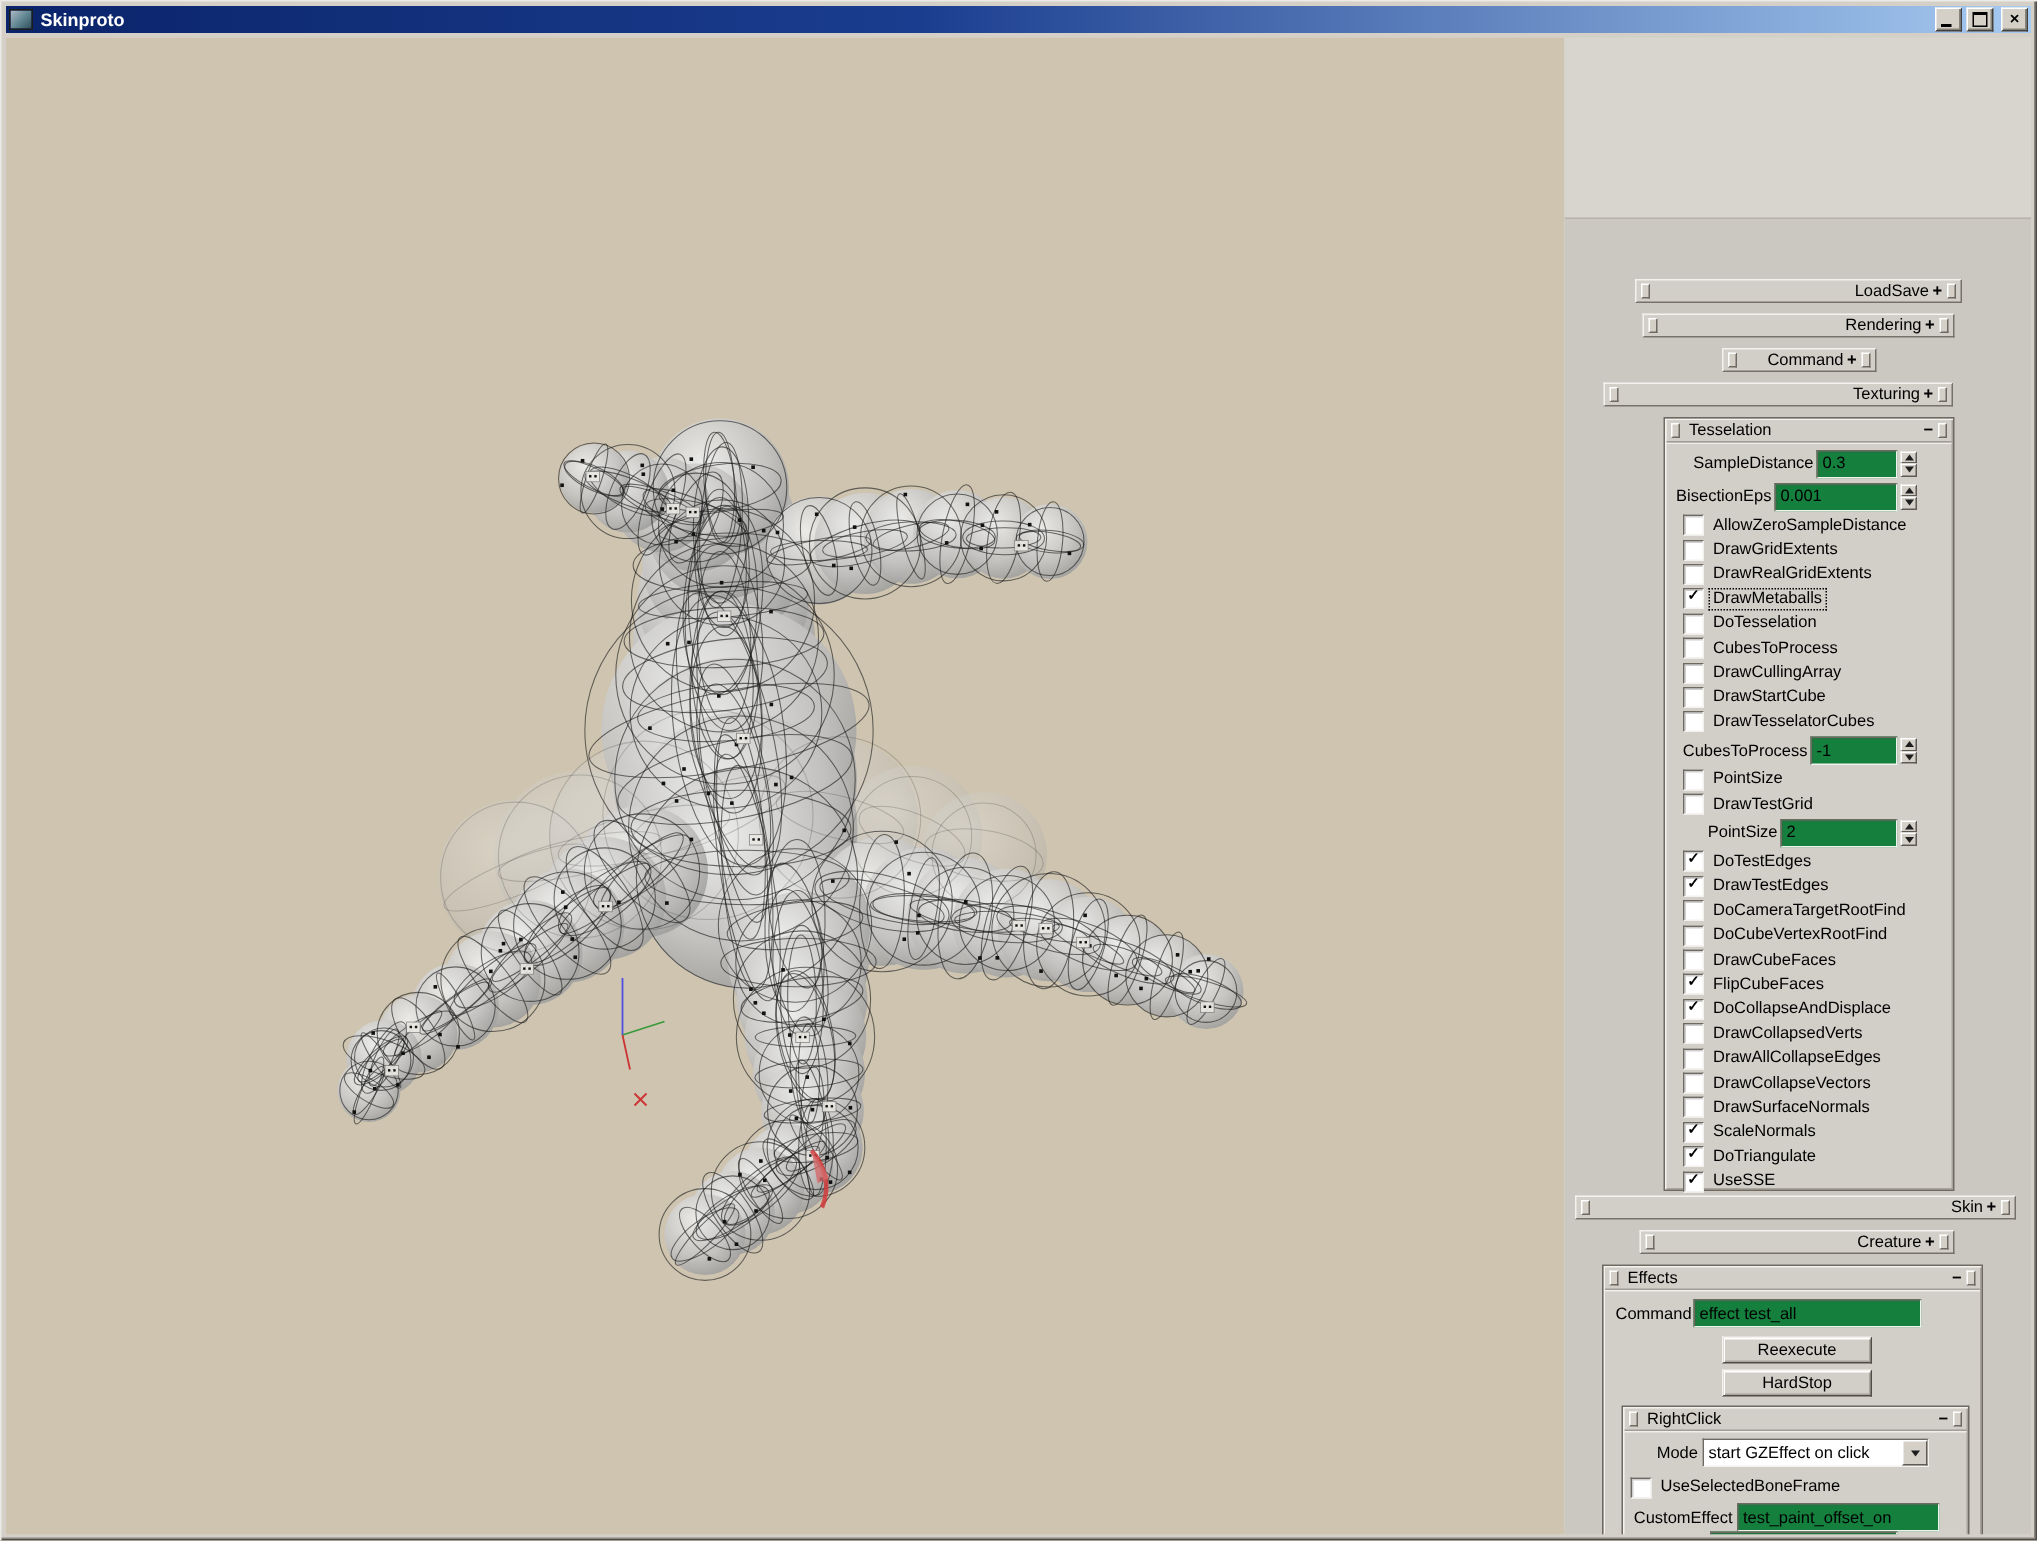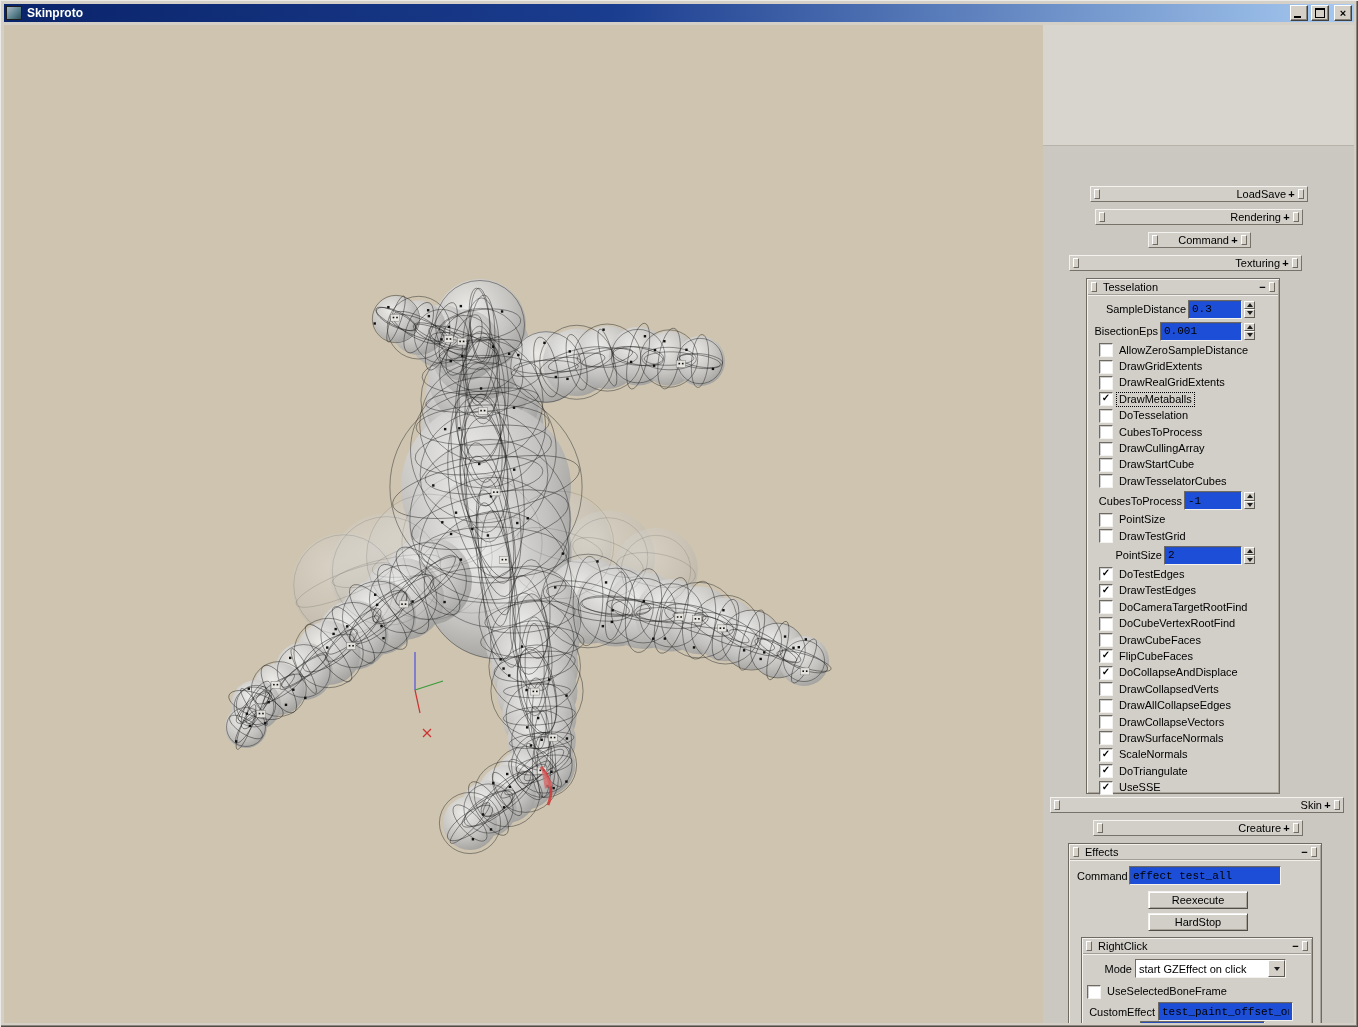--- a/index.html
+++ b/index.html
@@ -41,21 +41,21 @@
         border:1px solid;border-color:#ffffff #6e6a62 #6e6a62 #ffffff}
   .pm{width:11px;flex:none;text-align:center;font-weight:bold;font-size:11px;line-height:12px}
   .pbody{position:relative;padding-top:2px;height:calc(100% - 18px)}
   
   .trow{height:16.4px;display:flex;align-items:center;padding-left:12px;gap:3px}
   .nrow{height:22px;display:flex;align-items:center;justify-content:flex-end;padding-right:24px;gap:2px}
   .cb{width:12px;height:12px;flex:none;background:#fff;text-align:center;line-height:10px;font-size:10px;font-weight:bold;
       border:1px solid;border-color:#6e6a62 #f4f2ee #f4f2ee #6e6a62;box-shadow:inset 1px 1px 0 rgba(64,64,64,.25)}
   .cblabel{padding:0 2px;line-height:13px;border:1px dotted transparent;white-space:nowrap}
   .cblabel.focused{border-color:#000}
-  .tin{height:17px;background:#1d4ed8;padding:0 3px;font-family:Liberation Mono, monospace;font-size:11px;outline:none;
+  .tin{height:17px;background:#15803d;padding:0 3px;font-family:Liberation Sans, sans-serif;font-size:11px;outline:none;
        border:1px solid;border-color:#6e6a62 #f4f2ee #f4f2ee #6e6a62;box-shadow:inset 1px 1px 0 rgba(80,80,80,.25)}
   .spinner{width:11px;height:17px;flex:none;display:flex;flex-direction:column}
   .spinner span{flex:1;background:#d4d0c8;display:flex;align-items:center;justify-content:center;
                 border:1px solid;border-color:#ffffff #5e5a54 #5e5a54 #ffffff}
   .tri-up{display:block;width:0;height:0;border-left:3px solid transparent;border-right:3px solid transparent;border-bottom:4px solid #1e1e1e}
   .tri-dn{display:block;width:0;height:0;border-left:3px solid transparent;border-right:3px solid transparent;border-top:4px solid #1e1e1e}
   .btn{height:18px;background:#d2cfc8;font-family:inherit;font-size:11px;text-align:center;line-height:15px;
        border:1px solid;border-color:#f4f2ee #504d47 #504d47 #f4f2ee;box-shadow:inset 1px 1px 0 #ffffff, inset -1px -1px 0 #a8a49c}
   .frow{display:flex;align-items:center;gap:3px}
   .flabel{text-align:right;white-space:nowrap}
@@ -576,21 +576,21 @@
           <span class="grip"></span>
         </div>
 
         <div class="hdrbar" style="left:26px;top:109px;width:227px">
           <span class="grip"></span>
           <span class="t">Texturing</span>
           <span class="pm">+</span>
           <span class="grip"></span>
         </div>
 
-        <div class="panelbox" style="left:43px;top:132px;width:192px;height:514px">
+        <div class="panelbox" style="left:66px;top:132px;width:192px;height:514px">
           <div class="phdr">
             <span class="grip"></span>
             <span class="t">Tesselation</span>
             <span class="pm">−</span>
             <span class="grip"></span>
           </div>
           <div class="pbody">
               <div class="nrow">
                 <span class="flabel">SampleDistance</span>
                 <input class="tin" style="width: 46px;" value="0.3">

